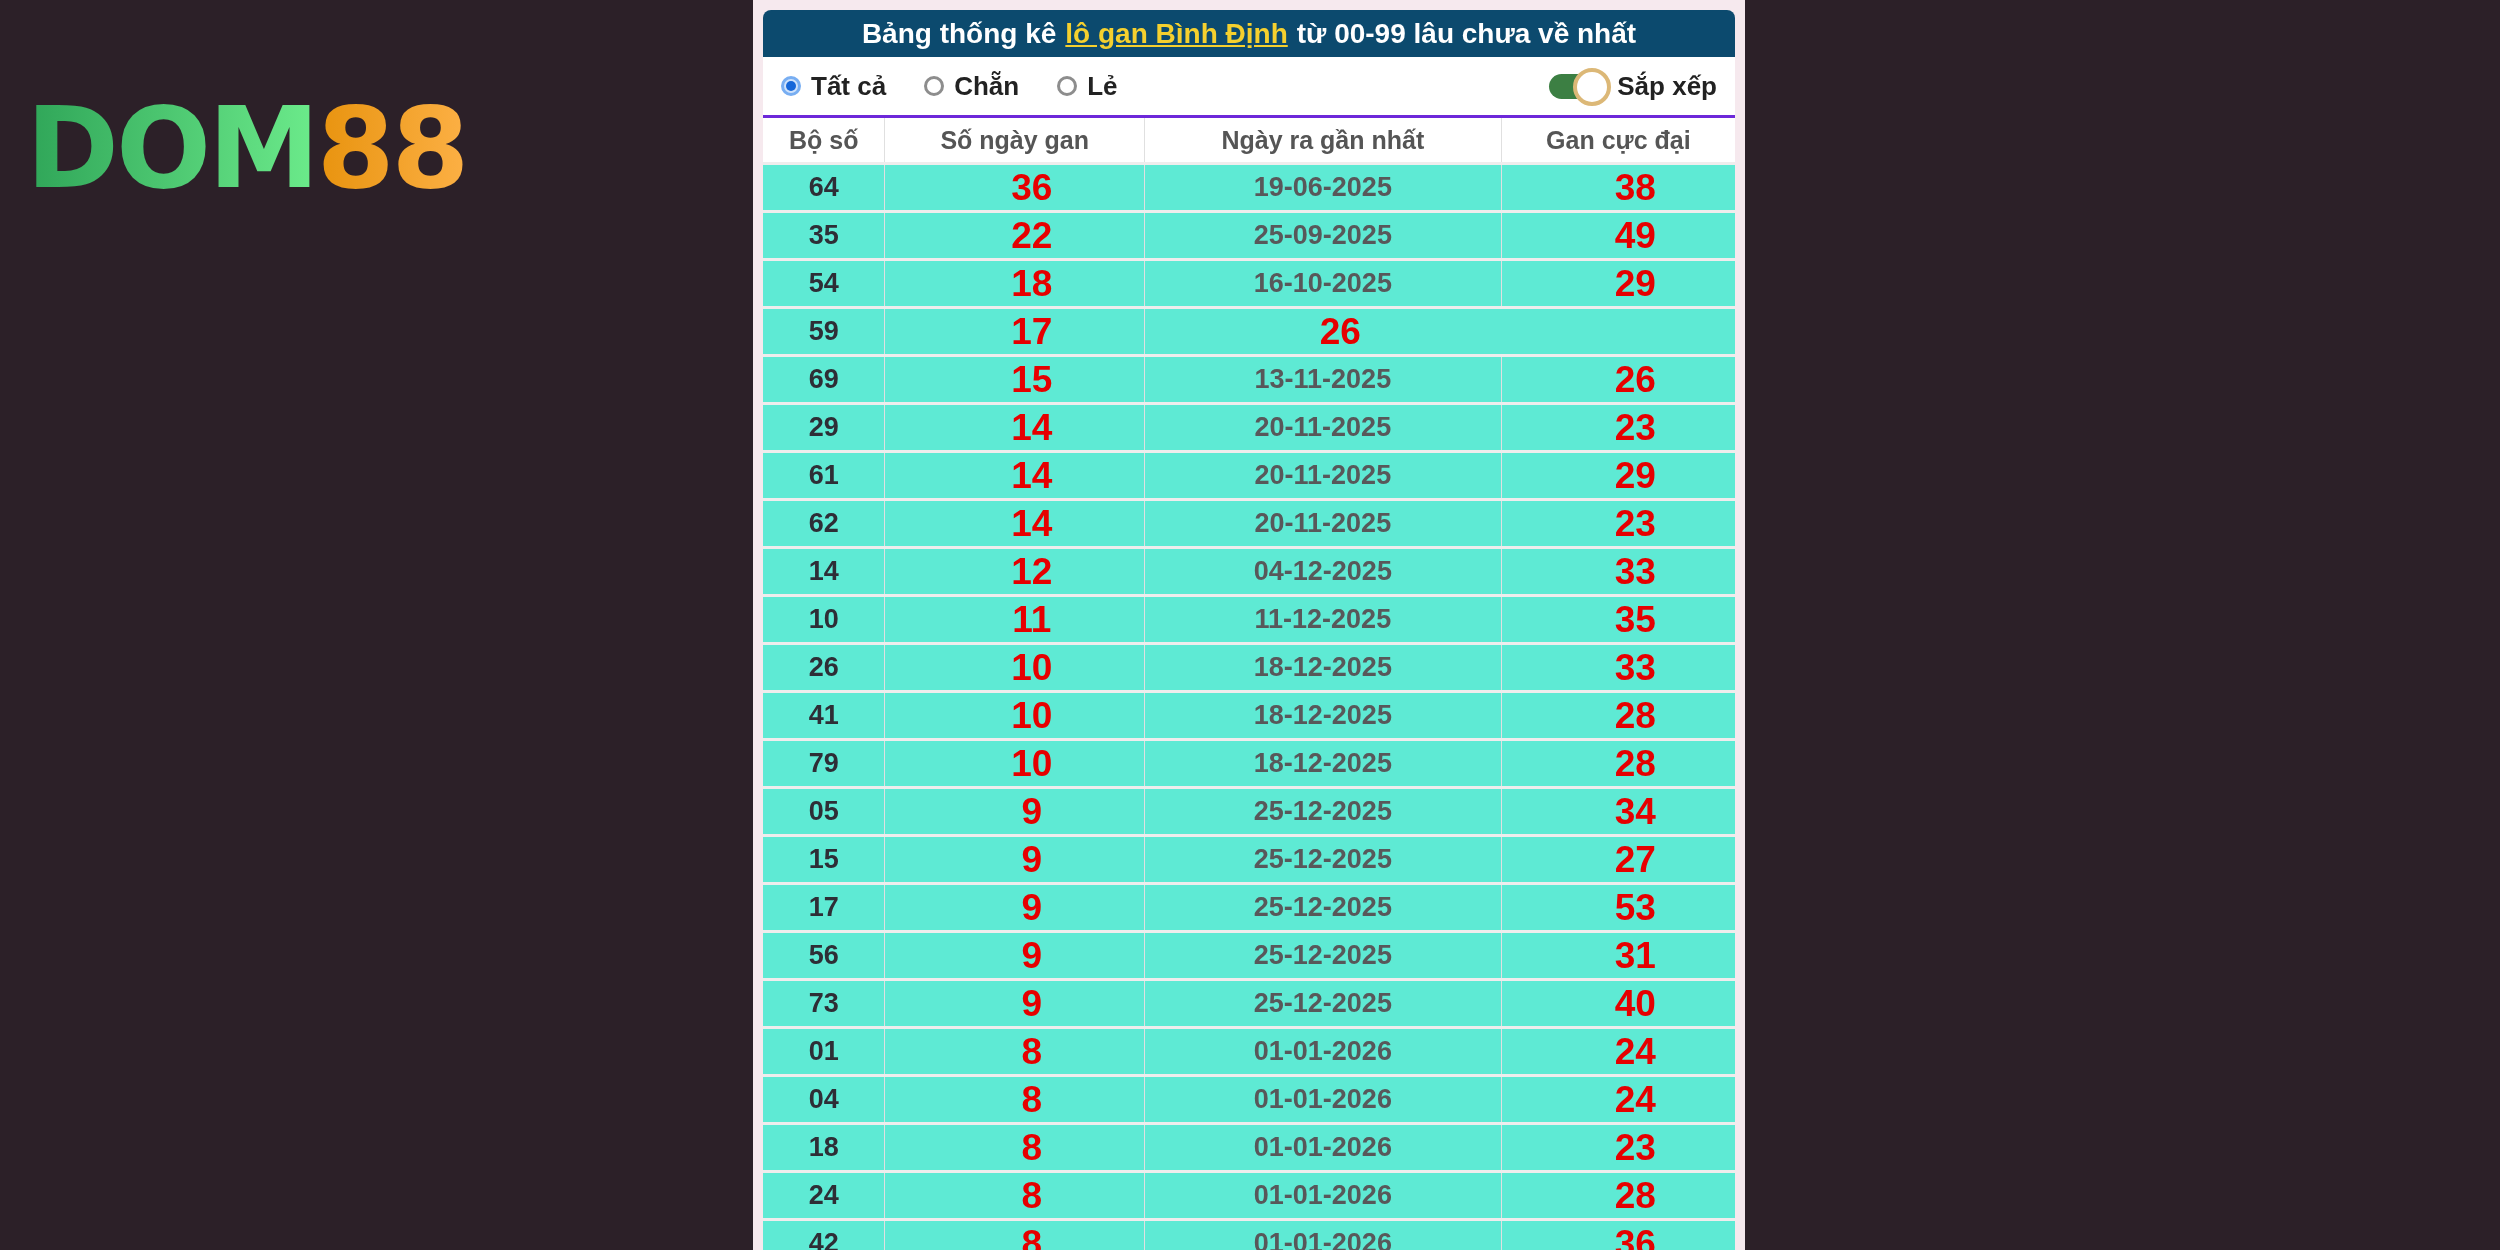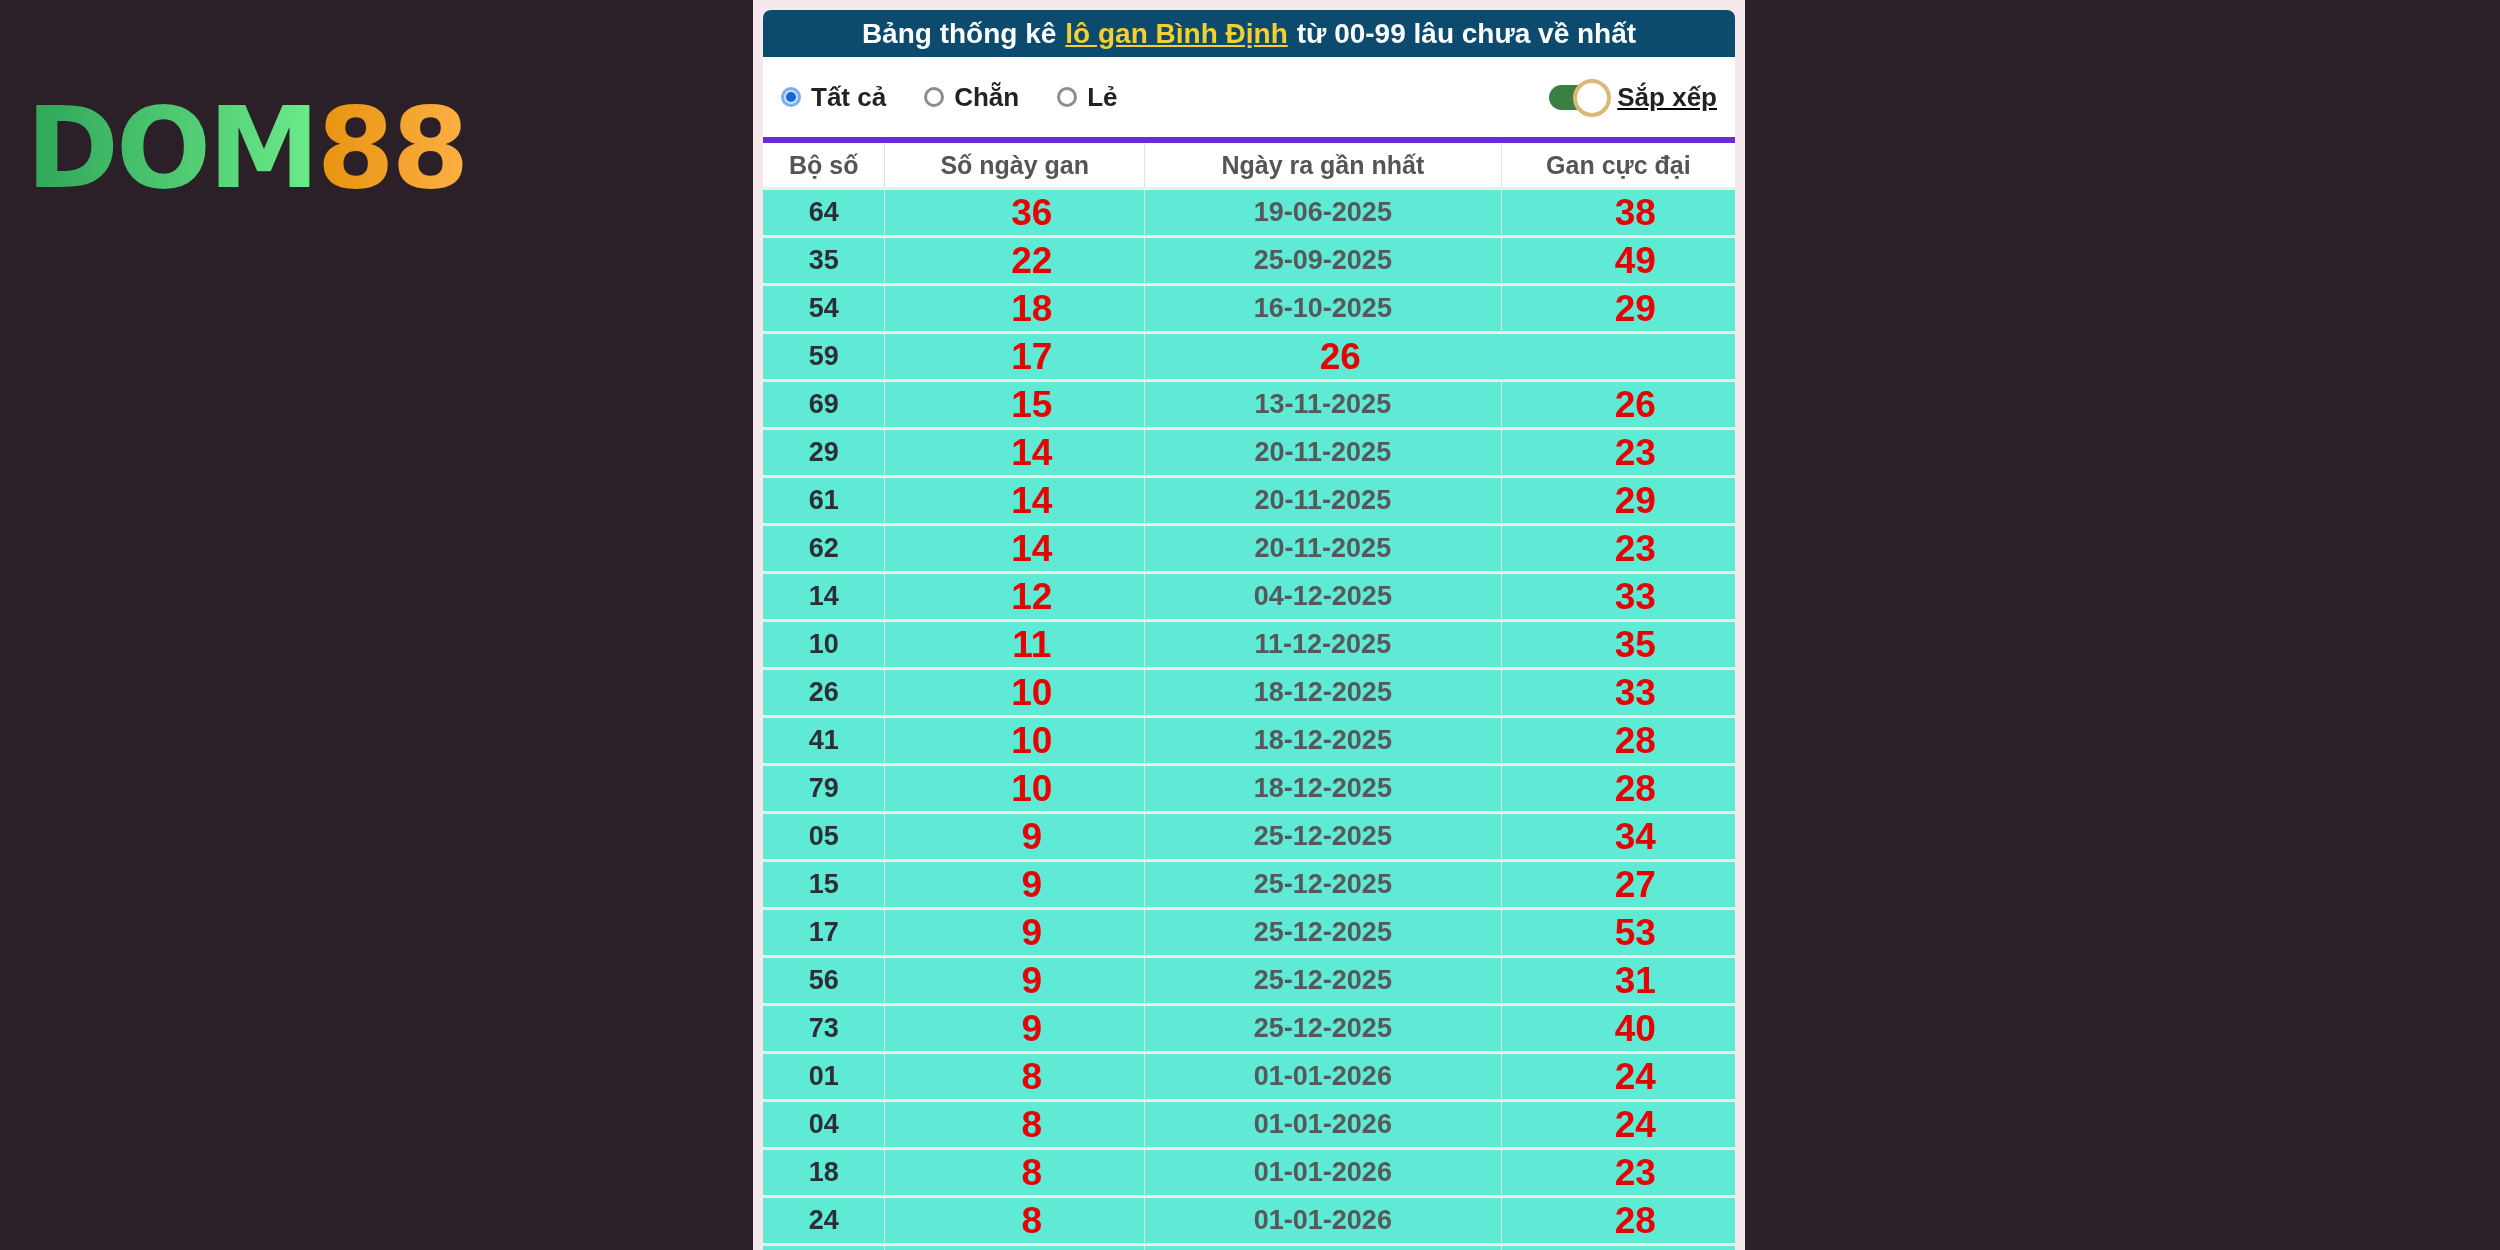--- a/index.html
+++ b/index.html
@@ -30,38 +30,38 @@
   .title-bar{
     background:#0c4a6e;border-radius:8px 8px 0 0;height:47px;flex:0 0 47px;
     display:flex;align-items:center;justify-content:center;gap:9px;
     color:#ffffff;font-weight:bold;font-size:28px;
   }
   .title-bar a{color:#f5d02e;text-decoration:underline;cursor:pointer;}
   .panel{background:#ffffff;flex:1 1 auto;display:flex;flex-direction:column;min-height:0;}
   
   .filter-row{
     height:56px;flex:0 0 56px;display:flex;align-items:center;
-    justify-content:space-between;padding:12px 18px;
-    border-bottom:6px solid #6d28d9;
+    justify-content:space-between;padding:1px 18px;
+    border-bottom:3px solid #6d28d9;
   }
   .radio-group{display:flex;align-items:center;gap:38px;}
   .radio-item{display:flex;align-items:center;gap:10px;cursor:pointer;}
   .radio-circle{
     width:20px;height:20px;border-radius:50%;
     border:3px solid #8d8d8d;background:#fff;box-sizing:border-box;
   }
   .radio-item.selected .radio-circle{
     border:3px solid #78aef2;background:#cfe2fb;position:relative;
   }
   .radio-item.selected .radio-circle::after{
     content:"";position:absolute;left:2px;top:2px;width:10px;height:10px;
     border-radius:50%;background:#1667d9;
   }
   .radio-label{font-size:26px;font-weight:bold;color:#222;}
-  .sort-wrap{display:flex;align-items:center;gap:16px;text-decoration:underline;}
+  .sort-wrap{display:flex;align-items:center;gap:16px;}
   .toggle{position:relative;width:52px;height:27px;cursor:pointer;}
   .toggle-track{
     position:absolute;left:0;top:1px;width:52px;height:25px;border-radius:13px;
     background:#3c7f43;
   }
   .toggle-knob{
     position:absolute;right:-10px;top:-5px;width:30px;height:30px;border-radius:50%;
     background:#ffffff;border:4px solid #dcb877;box-sizing:content-box;
   }
   .sort-label{font-size:26px;font-weight:bold;color:#222;}

